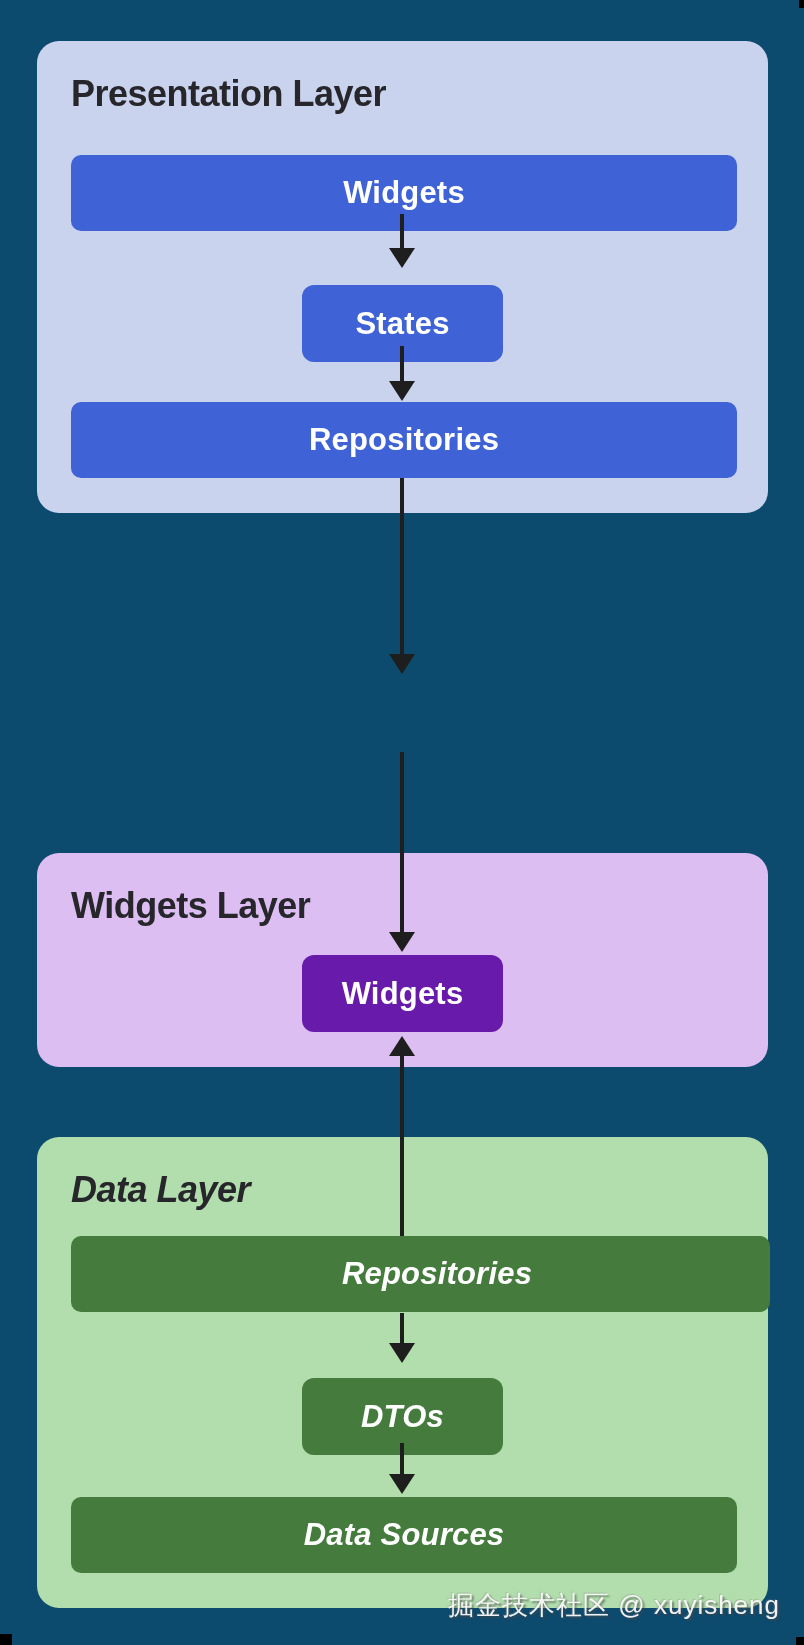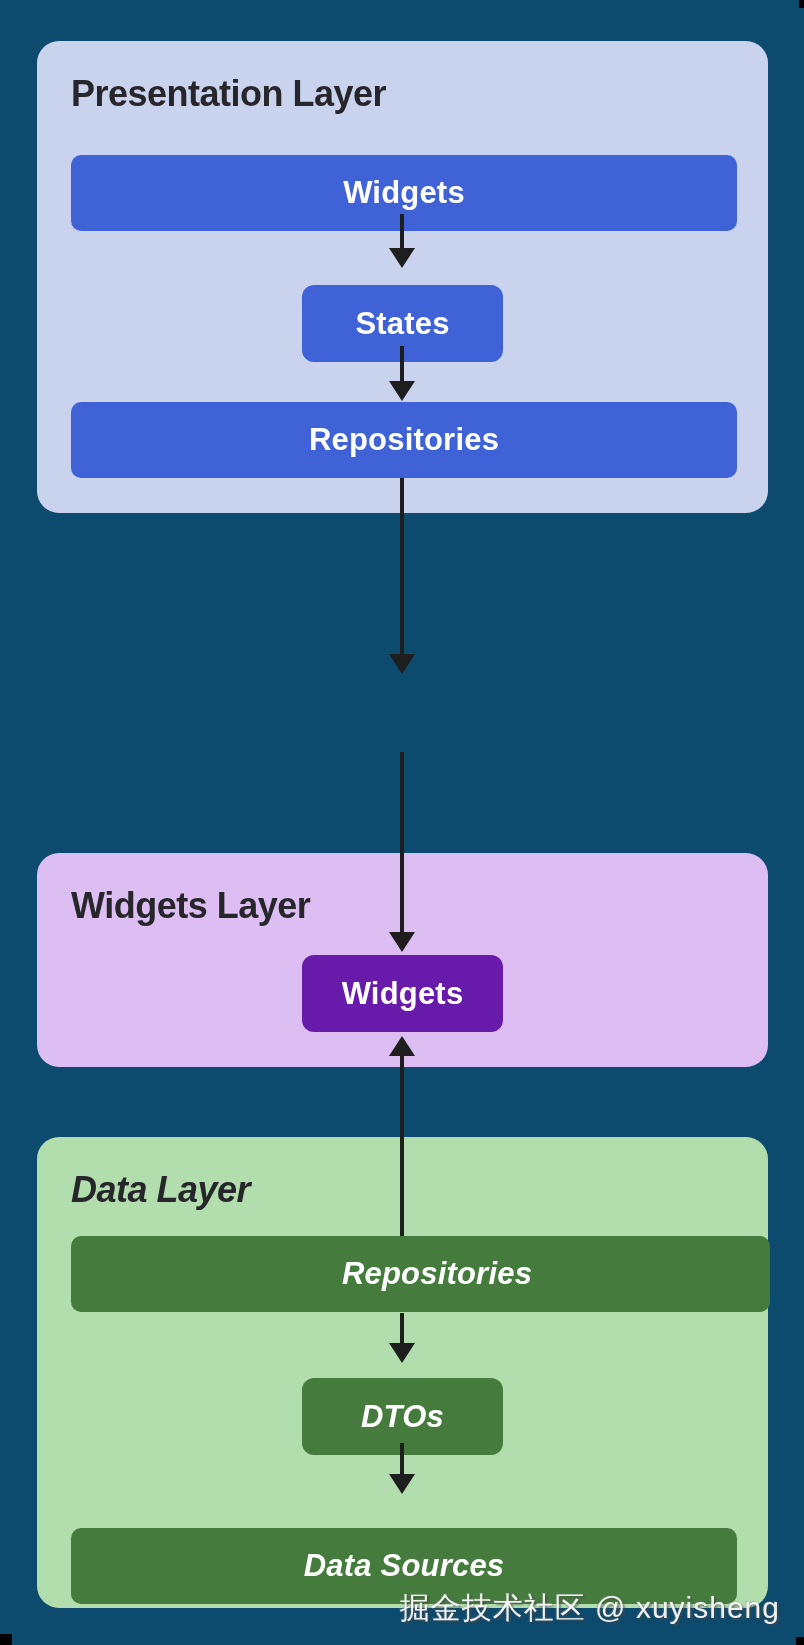--- a/index.html
+++ b/index.html
@@ -56,21 +56,21 @@
   .layer-domain       .node { background: #681baa; }
   .layer-data         .node { background: #457c3e; }
 
   .node-widgets      { top: 114px; }
   .node-states       { top: 244px; }
   .node-controllers  { top: 361px; }
   .node-services     { top: 103px; }
   .node-models       { top: 102px; }
   .node-repositories { top: 99px; padding-left: 33px; }
   .node-dtos         { top: 229px; margin-top: 12px; }
-  .node-datasources  { top: 360px; margin-top: 31px; }
+  .node-datasources  { top: 360px; }
 
   
   .arrow {
     position: absolute;
     left: 389px;
     width: 26px;
   }
   .arrow .shaft {
     position: absolute;
     left: 11px;
@@ -96,21 +96,21 @@
   .arrow-services-models     { top: 752px;  height: 200px; }
   .arrow-repositories-models { top: 1036px; height: 200px; }
   .arrow-repositories-dtos   { top: 1313px; height: 50px; }
   .arrow-dtos-datasources    { top: 1443px; height: 51px; }
 
   
   .watermark {
     position: absolute;
     right: 24px;
     top: 1588px;
-    font-size: 30px;
+    font-size: 26px;
     font-weight: 400;
     color: rgba(250, 250, 250, 0.95);
     text-shadow: 2px 2px 2px rgba(70, 70, 70, 0.65), -1px -1px 1px rgba(130, 130, 130, 0.35);
     white-space: nowrap;
     letter-spacing: 1px;
   }
 
   
   .corner-mark { position: absolute; background: #000000; }
   .corner-top-right    { right: 0; top: 0;     width: 5px;  height: 8px; }

